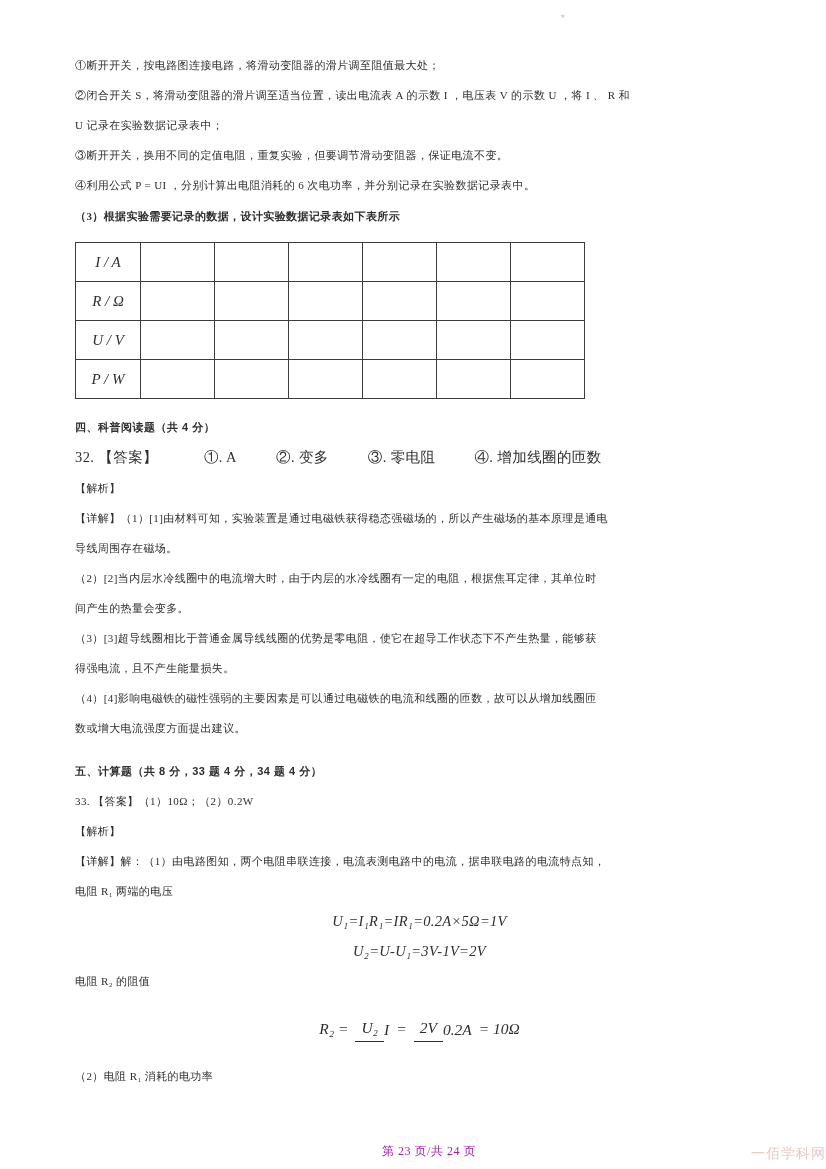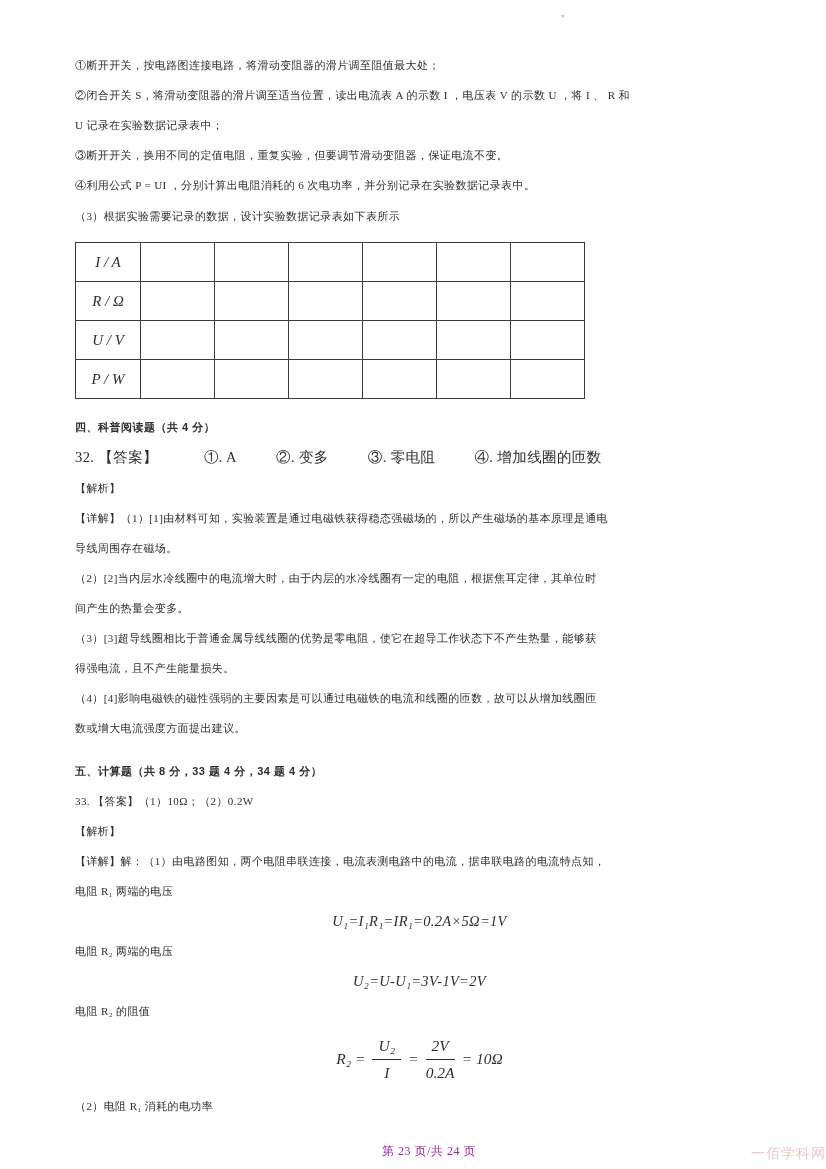--- a/index.html
+++ b/index.html
@@ -16,21 +16,21 @@
     position:absolute;
     left:75px;right:62px;top:0;
   }
   .txtline{
     font-size:11px;
     line-height:30px;
     letter-spacing:0.4px;
     white-space:nowrap;
   }
   .first-block{padding-top:50px;}
-  .caption{margin-top:1px;}
+  .caption{margin-top:1px;font-weight:bold;}
   
   table.record{
     border-collapse:collapse;
     margin-top:11px;
     table-layout:fixed;
   }
   table.record th, table.record td{
     border:1.7px solid #3c3c3c;
     height:38px;
     padding:0;
@@ -72,21 +72,21 @@
     display:flex;
     justify-content:center;
     align-items:center;
     font-style:italic;
     font-size:15.5px;
     margin:5px 0 4px 0;
     height:56px;
   }
   .frac{
     display:inline-flex;
-    flex-direction:column;
+    flex-direction:row;
     align-items:center;
     margin:15px 7px;
     vertical-align:middle;
     justify-content:flex-end;
   }
   .frac .num{
     padding:0 6px 2px 6px;
     border-bottom:1.4px solid #2e2e2e;
     line-height:22px;
   }
@@ -202,21 +202,20 @@
       <div class="txtline">数或增大电流强度方面提出建议。</div>
     </div>
 
     <div class="heading">五、计算题（共 8 分，33 题 4 分，34 题 4 分）</div>
 
     <div class="txtline">33. 【答案】（1）10Ω；（2）0.2W</div>
     <div class="txtline">【解析】</div>
     <div class="txtline">【详解】解：（1）由电路图知，两个电阻串联连接，电流表测电路中的电流，据串联电路的电流特点知，</div>
     <div class="txtline">电阻 R₁ 两端的电压</div>
     <div class="formula">U₁=I₁R₁=IR₁=0.2A×5Ω=1V</div>
-    <div class="txtline">电阻 R₂ 两端的电压</div>
     <div class="formula">U₂=U-U₁=3V-1V=2V</div>
     <div class="txtline">电阻 R₂ 的阻值</div>
 
     <div class="formula-frac">
       <span>R₂ =</span>
       <span class="frac">
         <span class="num">U₂</span>
         <span class="den">I</span>
       </span>
       <span>=</span>

